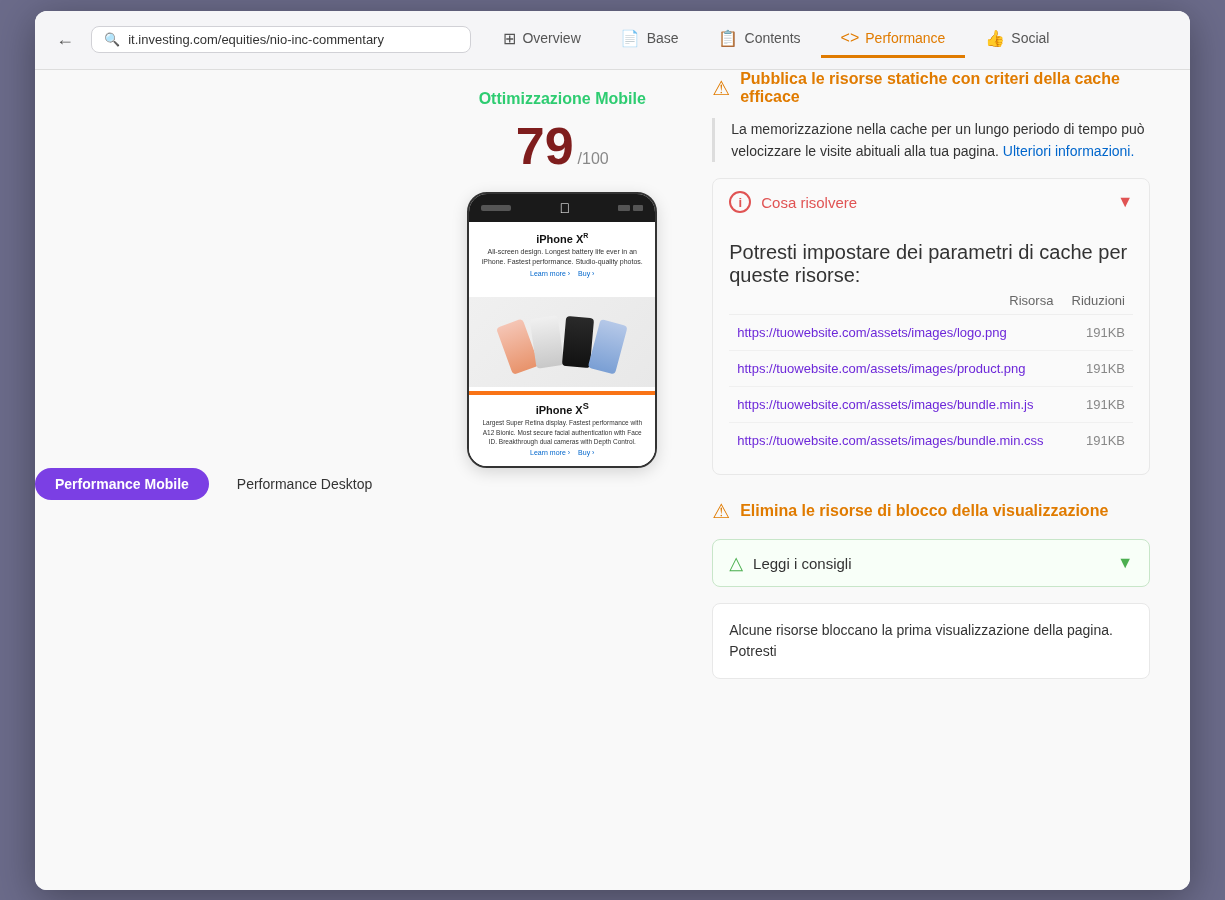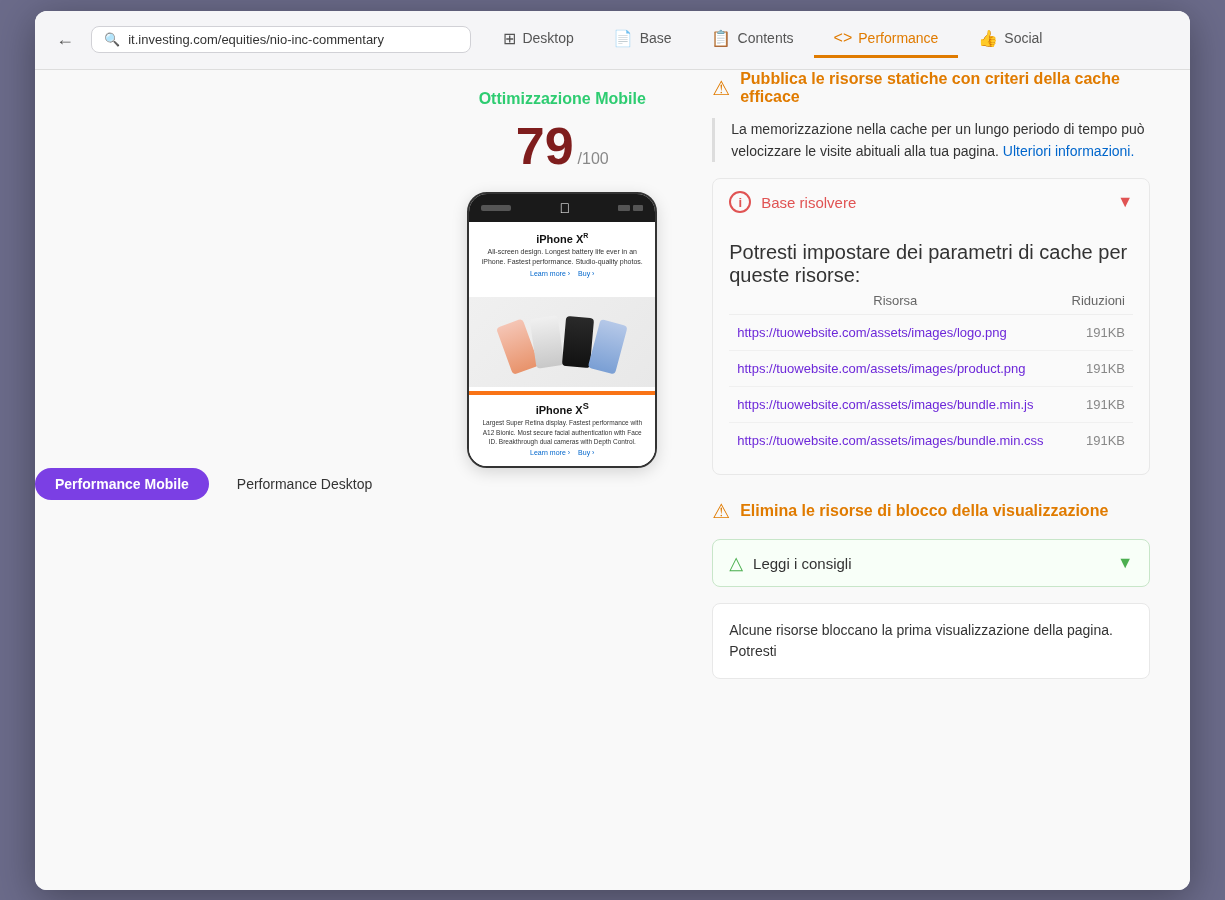--- a/index.html
+++ b/index.html
@@ -308,21 +308,21 @@
     }
     .table-desc {
       font-size: 20px;
       color: #333;
     }
     .data-table {
       width: 100%;
       border-collapse: collapse;
     }
     .data-table th {
-      text-align: center;
+      text-align: right;
       font-size: 13px;
       color: #666;
       font-weight: 500;
       padding: 6px 8px;
       border-bottom: 1px solid #eee;
     }
     .data-table th:last-child { text-align: right; }
     .data-table td {
       font-size: 13px;
       color: #6d28d9;
@@ -399,21 +399,21 @@
     <button class="back-btn">
       <span>←</span>
     </button>
     <div class="url-bar">
       <span>🔍</span>
       <span>it.investing.com/equities/nio-inc-commentary</span>
     </div>
     <nav class="nav-tabs">
       <div class="nav-tab">
         <span class="tab-icon">⊞</span>
-        <span>Desktop</span>
+        <span>Overview</span>
       </div>
       <div class="nav-tab">
         <span class="tab-icon">📄</span>
         <span>Base</span>
       </div>
       <div class="nav-tab">
         <span class="tab-icon">📋</span>
         <span>Contents</span>
       </div>
       <div class="nav-tab active">
@@ -501,21 +501,21 @@
             <span>La memorizzazione nella cache per un lungo periodo di tempo può velocizzare le visite abituali alla tua pagina.</span>
             <a href="#">
               <span>Ulteriori informazioni.</span>
             </a>
           </div>
 
           <div class="resolve-box">
             <div class="resolve-header">
               <div class="resolve-header-left">
                 <div class="resolve-info-icon">i</div>
-                <span class="resolve-title">Base risolvere</span>
+                <span class="resolve-title">Cosa risolvere</span>
               </div>
               <span class="resolve-chevron">▼</span>
             </div>
 
             <div class="resource-table">
               <div class="table-desc">Potresti impostare dei parametri di cache per queste risorse:</div>
               <table class="data-table">
                 <thead>
                   <tr>
                     <th>Risorsa</th>

